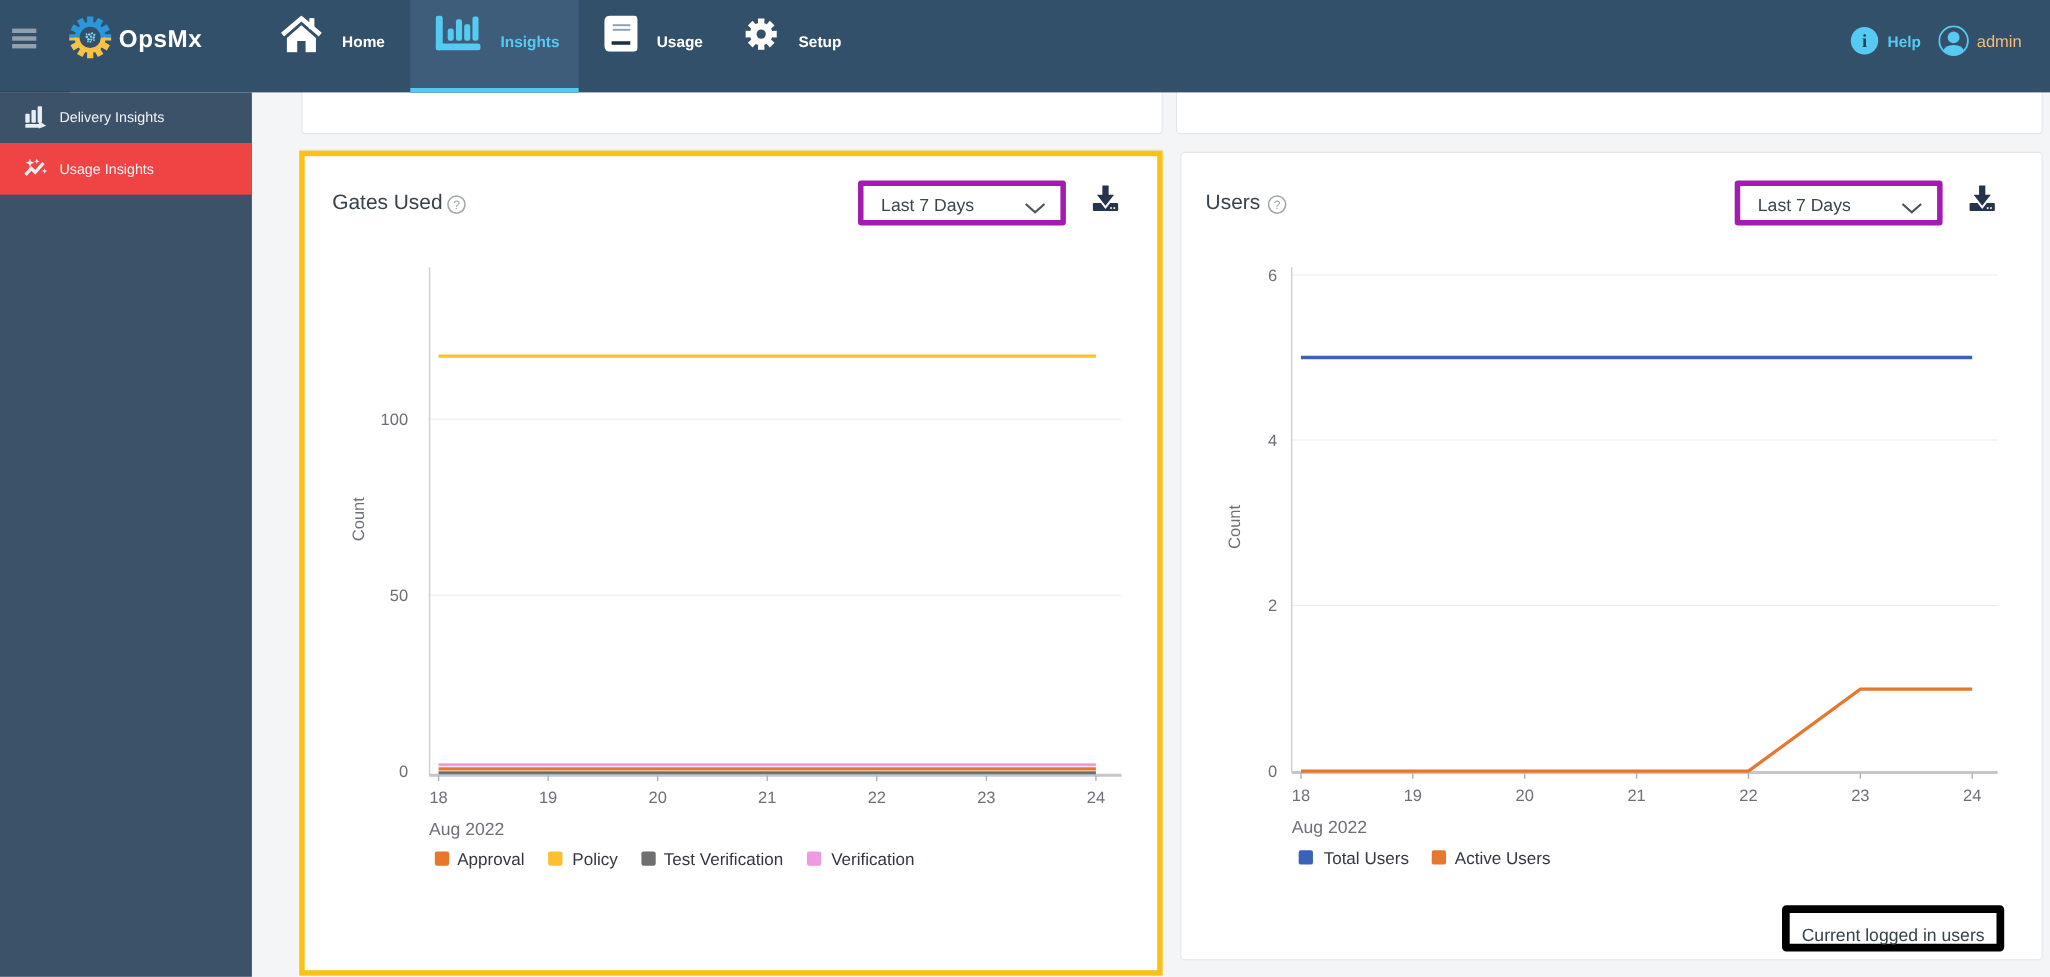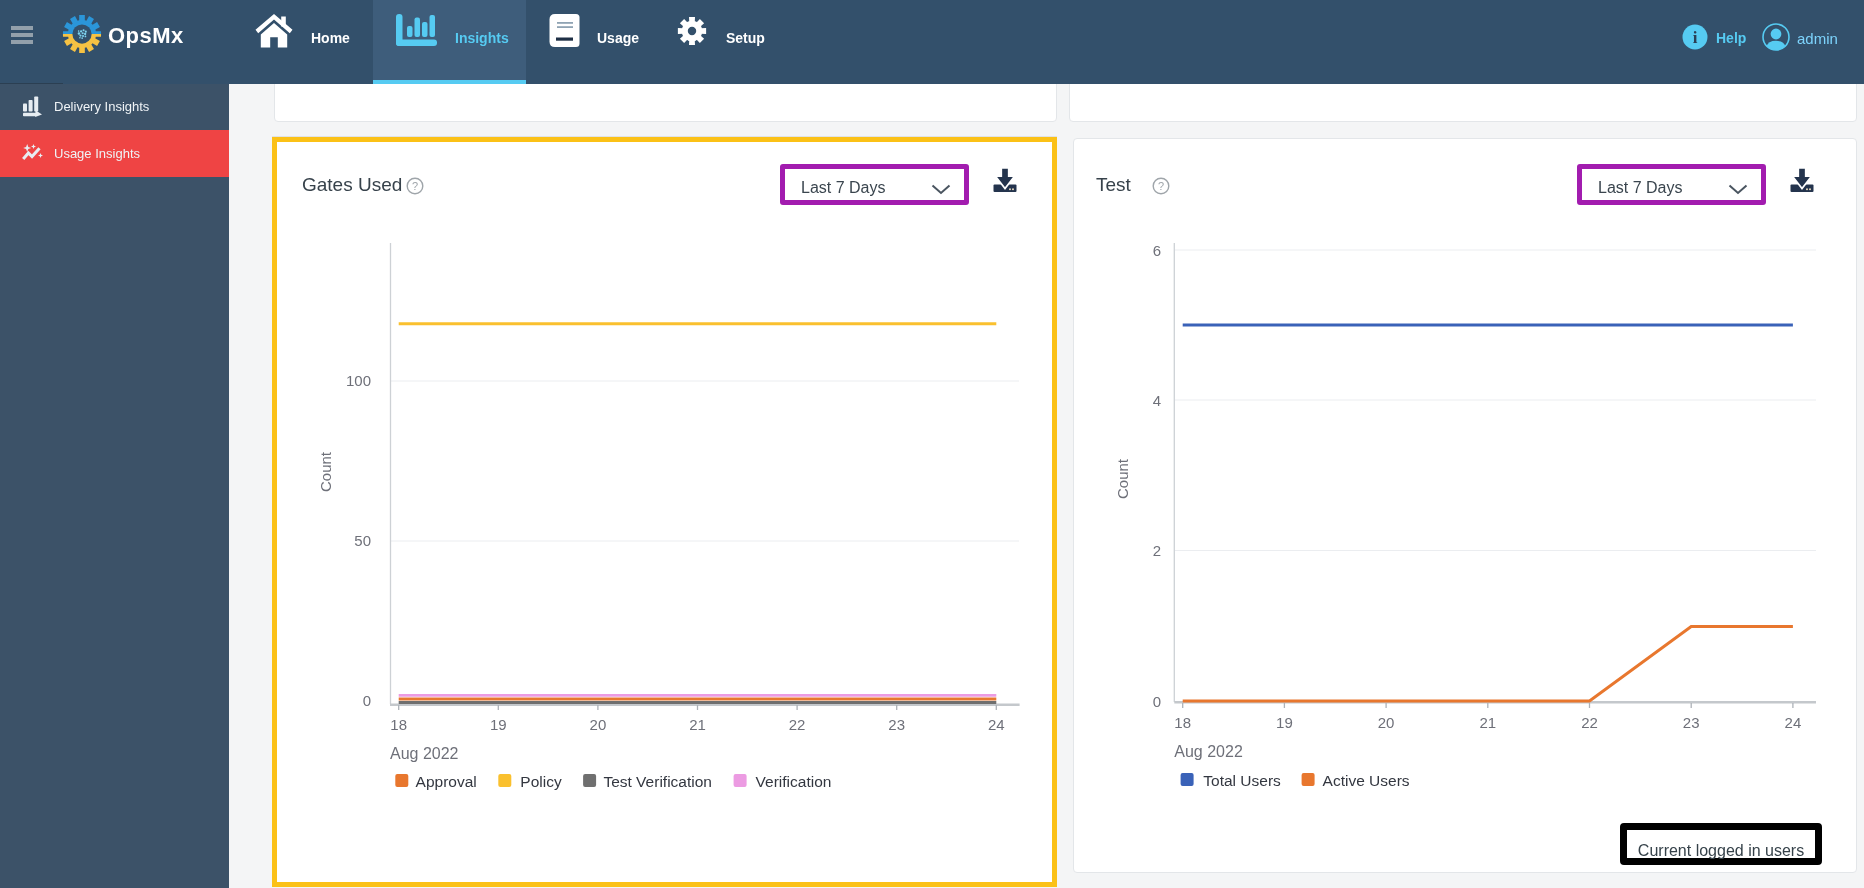--- a/index.html
+++ b/index.html
@@ -45,21 +45,21 @@
   <g fill="#24344D">
     <rect x="2.5" y="17.5" width="23" height="7.4" rx="1"></rect>
     <g stroke="#fff" stroke-width="1.7">
       <path d="M10.3,0.8 h7.4 v8.4 h5.8 L14,21.5 L4.5,9.2 h5.8 Z"></path>
     </g>
   </g>
   <circle cx="19" cy="22.2" r="0.95" fill="#F4E3C4"></circle>
   <circle cx="22" cy="22.2" r="0.95" fill="#F4E3C4"></circle>
 </svg>
 
-<div class="title" style="left:1096px; top:174px;">Test</div>
+<div class="title" style="left:1096px; top:174px;">Users</div>
 <svg class="abs" style="left:1152px; top:177px;" width="18" height="18" viewBox="0 0 18 18">
   <circle cx="9" cy="9" r="7.8" fill="none" stroke="#9FA5AA" stroke-width="1.4"></circle>
   <text x="9" y="13" font-size="11" fill="#9FA5AA" text-anchor="middle" font-family="Liberation Sans">?</text>
 </svg>
 <div class="ddown" style="left:1577px; top:164px;">
     <span>Last 7 Days</span>
   <svg style="position:absolute; right:13px; top:15px;" width="20" height="11" viewBox="0 0 20 11">
       <polyline points="1.5,1.5 10,9 18.5,1.5" fill="none" stroke="#4A5560" stroke-width="2"></polyline>
     </svg>
 </div>
@@ -275,14 +275,14 @@
     <text x="13" y="19" text-anchor="middle" font-family="Liberation Serif" font-weight="700" font-size="17" fill="#2A3F55">i</text>
   </svg>
   <div class="navtxt cyantxt" style="left:1716px;">Help</div>
 
   
   <svg class="abs" style="left:1762px; top:23px;" width="28" height="28" viewBox="0 0 28 28">
     <circle cx="14" cy="14" r="13" fill="none" stroke="#56CBF2" stroke-width="1.6"></circle>
     <circle cx="14" cy="11" r="5.4" fill="#56CBF2"></circle>
     <path d="M4.5,23.5 Q6,17.8 14,17.8 Q22,17.8 23.5,23.5 Q19,27 14,27 Q9,27 4.5,23.5 Z" fill="#56CBF2"></path>
   </svg>
-  <div class="abs" style="left:1797px; top:30px; color:#7dd3fc; font-size:15px;">admin</div>
+  <div class="abs" style="left:1797px; top:30px; color:#fdba74; font-size:15px;">admin</div>
 </div>
 
 </body></html>

